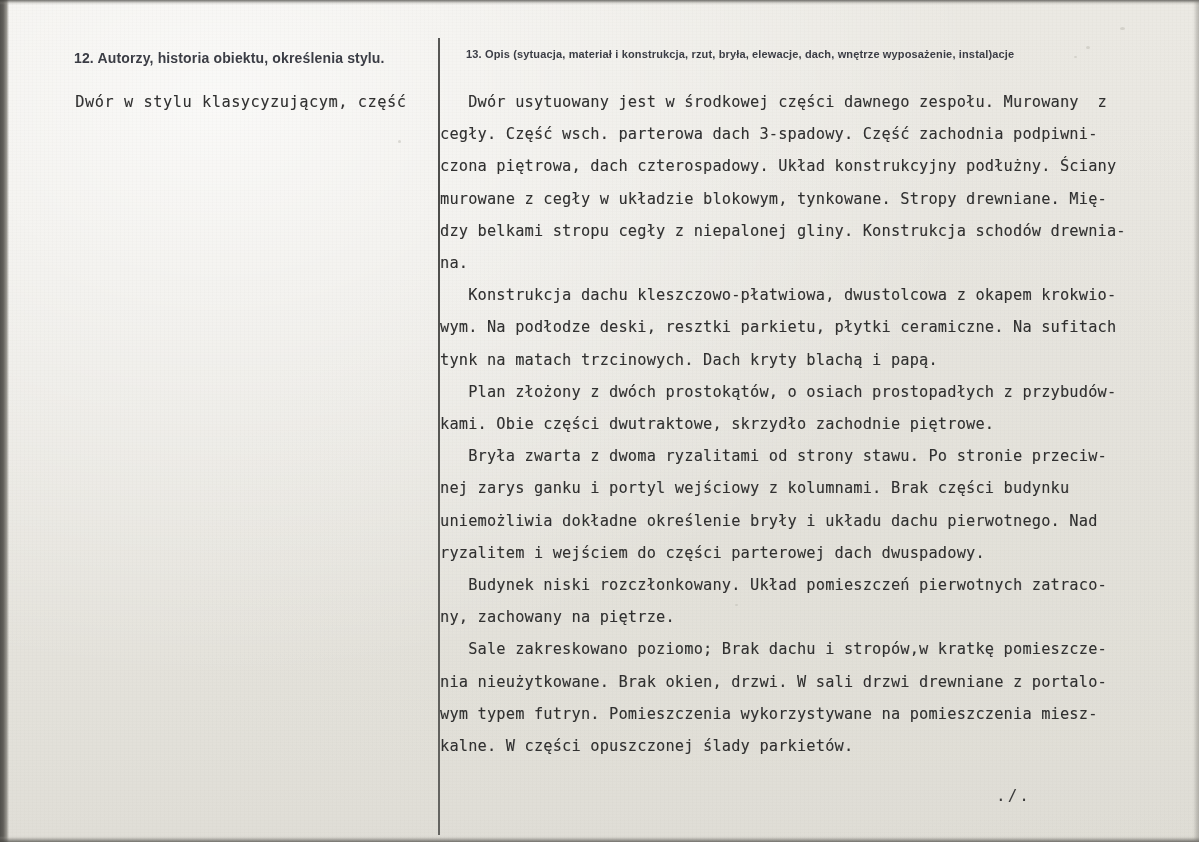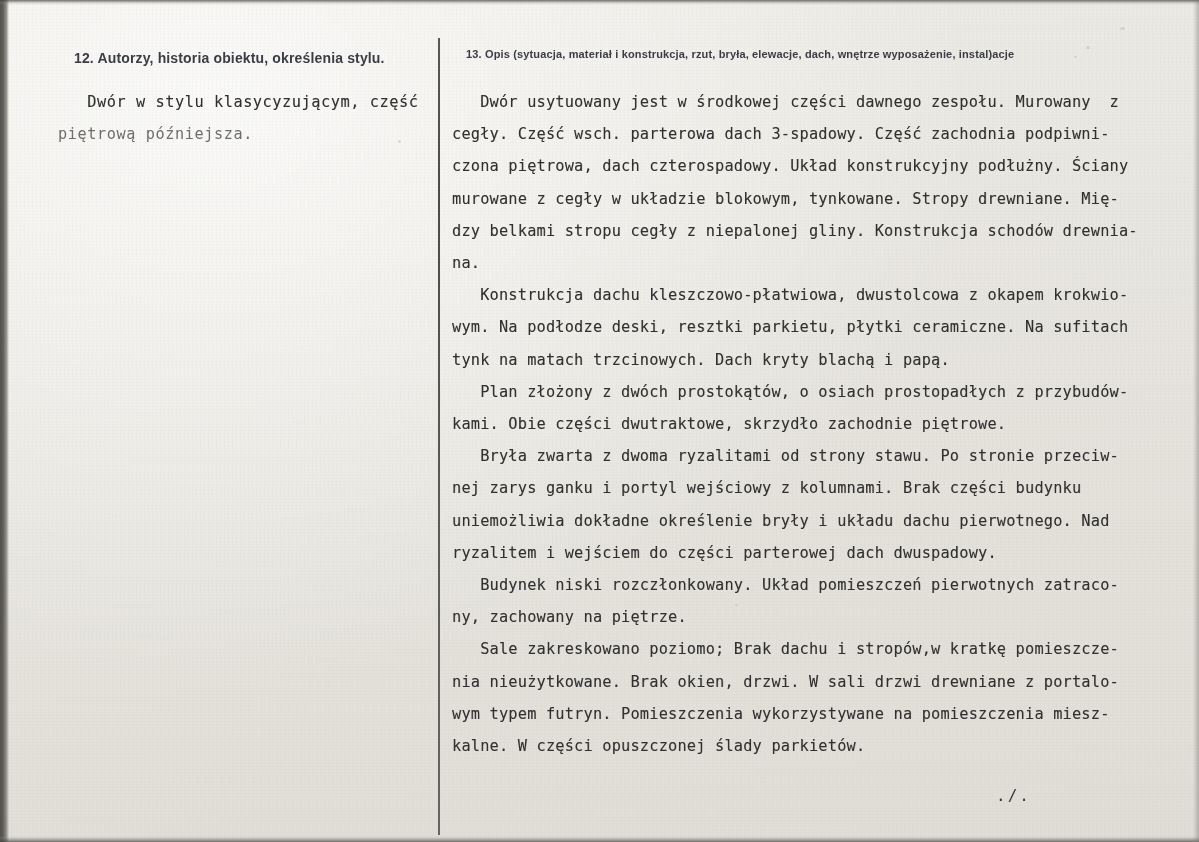--- a/index.html
+++ b/index.html
@@ -100,21 +100,20 @@
     left: 440px;
     top: 86px;
     width: 720px;
     font-size: 15.2px;
     line-height: 32.2px;
     letter-spacing: 0.25px;
   }
   .tw .line {
     display: block;
     text-shadow: 0.4px 0.3px 0.6px rgba(60,60,60,0.30);
-    margin-left: 12px;
   }
   .tw .line.faded {
     color: #6d6d6b;
     text-shadow: none;
   }
 
   .cont-mark {
     position: absolute;
     left: 996px;
     top: 786px;
@@ -143,19 +142,19 @@
   <div class="speck" style="left:1074px; top:56px; width:3px; height:2px;"></div>
   <div class="speck" style="left:398px; top:140px; width:3px; height:3px;"></div>
   <div class="speck" style="left:735px; top:604px; width:3px; height:2px;"></div>
 
   <div class="form-head" id="head-12">12. Autorzy, historia obiektu, określenia stylu.</div>
 
   <div class="form-head" id="head-13">13. Opis (sytuacja, materiał i konstrukcja, rzut, bryła, elewacje, dach, wnętrze wyposażenie, instal)acje</div>
 
   <div class="col-rule"></div>
 
-  <div class="tw" id="col-left"><span class="line">   Dwór w stylu klasycyzującym, część</span><span class="line faded">piętrową późniejsza.</span></div>
+  <div class="tw" id="col-left"><span class="line">   Dwór w stylu klasycyzującym, część</span></div>
 
   <div class="tw" id="col-right"><span class="line">   Dwór usytuowany jest w środkowej części dawnego zespołu. Murowany  z</span><span class="line">cegły. Część wsch. parterowa dach 3-spadowy. Część zachodnia podpiwni-</span><span class="line">czona piętrowa, dach czterospadowy. Układ konstrukcyjny podłużny. Ściany</span><span class="line">murowane z cegły w układzie blokowym, tynkowane. Stropy drewniane. Mię-</span><span class="line">dzy belkami stropu cegły z niepalonej gliny. Konstrukcja schodów drewnia-</span><span class="line">na.</span><span class="line">   Konstrukcja dachu kleszczowo-płatwiowa, dwustolcowa z okapem krokwio-</span><span class="line">wym. Na podłodze deski, resztki parkietu, płytki ceramiczne. Na sufitach</span><span class="line">tynk na matach trzcinowych. Dach kryty blachą i papą.</span><span class="line">   Plan złożony z dwóch prostokątów, o osiach prostopadłych z przybudów-</span><span class="line">kami. Obie części dwutraktowe, skrzydło zachodnie piętrowe.</span><span class="line">   Bryła zwarta z dwoma ryzalitami od strony stawu. Po stronie przeciw-</span><span class="line">nej zarys ganku i portyl wejściowy z kolumnami. Brak części budynku</span><span class="line">uniemożliwia dokładne określenie bryły i układu dachu pierwotnego. Nad</span><span class="line">ryzalitem i wejściem do części parterowej dach dwuspadowy.</span><span class="line">   Budynek niski rozczłonkowany. Układ pomieszczeń pierwotnych zatraco-</span><span class="line">ny, zachowany na piętrze.</span><span class="line">   Sale zakreskowano poziomo; Brak dachu i stropów,w kratkę pomieszcze-</span><span class="line">nia nieużytkowane. Brak okien, drzwi. W sali drzwi drewniane z portalo-</span><span class="line">wym typem futryn. Pomieszczenia wykorzystywane na pomieszczenia miesz-</span><span class="line">kalne. W części opuszczonej ślady parkietów.</span></div>
 
   <div class="cont-mark">./.</div>
 
 </div>
 
 </body></html>

